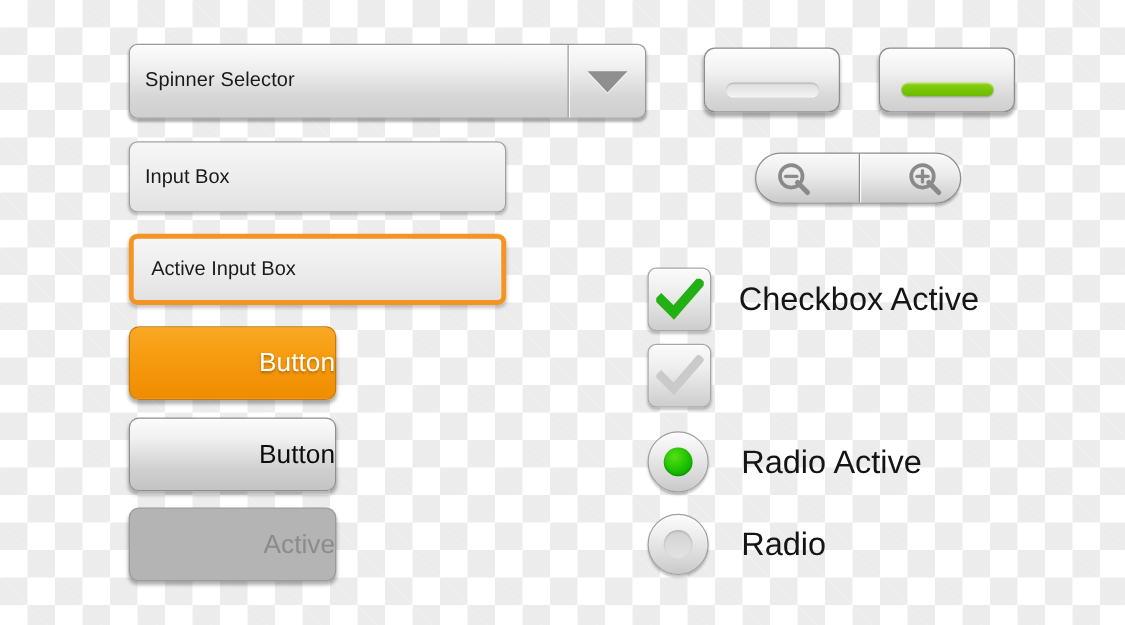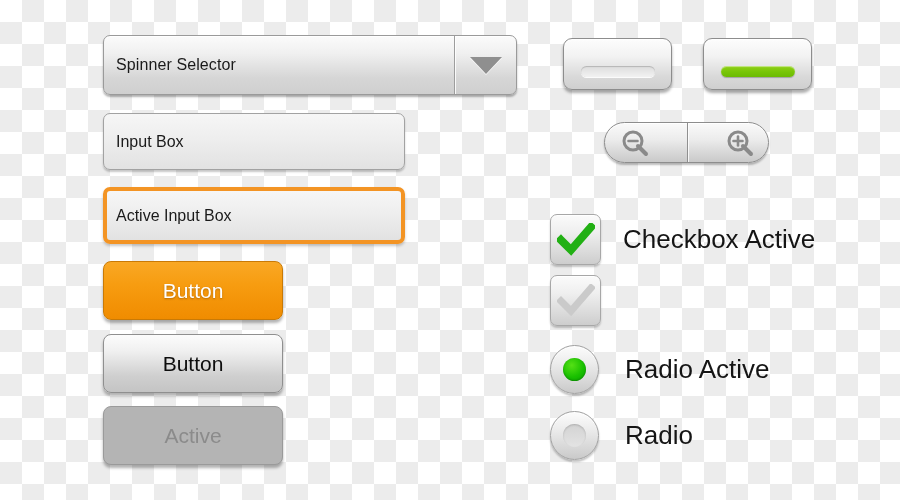--- a/index.html
+++ b/index.html
@@ -78,31 +78,31 @@
     align-items: center;
     padding-left: 12px;
     font-size: 16px;
     color: #1a1a1a;
   }
   #input-box { top: 113px; }
   #active-input-box {
     top: 187px;
     border: 4px solid #f39424;
     box-shadow: 0 2px 3px rgba(0,0,0,0.22);
-    padding-left: 9px;
+    padding-left: 14px;
   }
 
   
   .pushbtn {
     left: 103px;
-    width: 180px; height: 59px;
+    width: 166px; height: 59px;
     border-radius: 8px;
     display: flex;
     align-items: center;
-    justify-content: center;
+    justify-content: flex-end;
     font-size: 21px;
     box-shadow: 0 3px 3px rgba(0,0,0,0.30);
   }
   #button-primary {
     top: 261px;
     background: linear-gradient(to bottom, #f9a825 0%, #f79c10 40%, #f08c00 100%);
     border: 1px solid #c97a06;
     color: #ffffff;
     text-shadow: 0 1px 2px rgba(120,70,0,.55);
   }
@@ -163,21 +163,21 @@
     height: 100%;
     display: flex;
     align-items: center;
     position: relative;
   }
   .zoom-half.left  { justify-content: flex-start; padding-left: 16px; }
   .zoom-half.right { justify-content: flex-end;  padding-right: 14px; border-left: 1px solid #8f8f8f; box-shadow: inset 1px 0 0 rgba(255,255,255,.8); }
   .mag { width: 28px; height: 28px; display:block; }
 
   
-  .row { position: absolute; display: flex; align-items: center; margin-left: 32px; }
+  .row { position: absolute; display: flex; align-items: center; }
   #row-checkbox-active { left: 518px; top: 214px; }
   #row-checkbox        { left: 518px; top: 275px; }
   #row-radio-active    { left: 518px; top: 345px; }
   #row-radio           { left: 518px; top: 411px; }
 
   .checkbox-box {
     width: 49px; height: 49px;
     border-radius: 7px;
     background: linear-gradient(to bottom, #fbfbfb 0%, #efefef 35%, #d9d9d9 78%, #cdcdcd 100%);
     border: 1px solid #a7a7a7;

